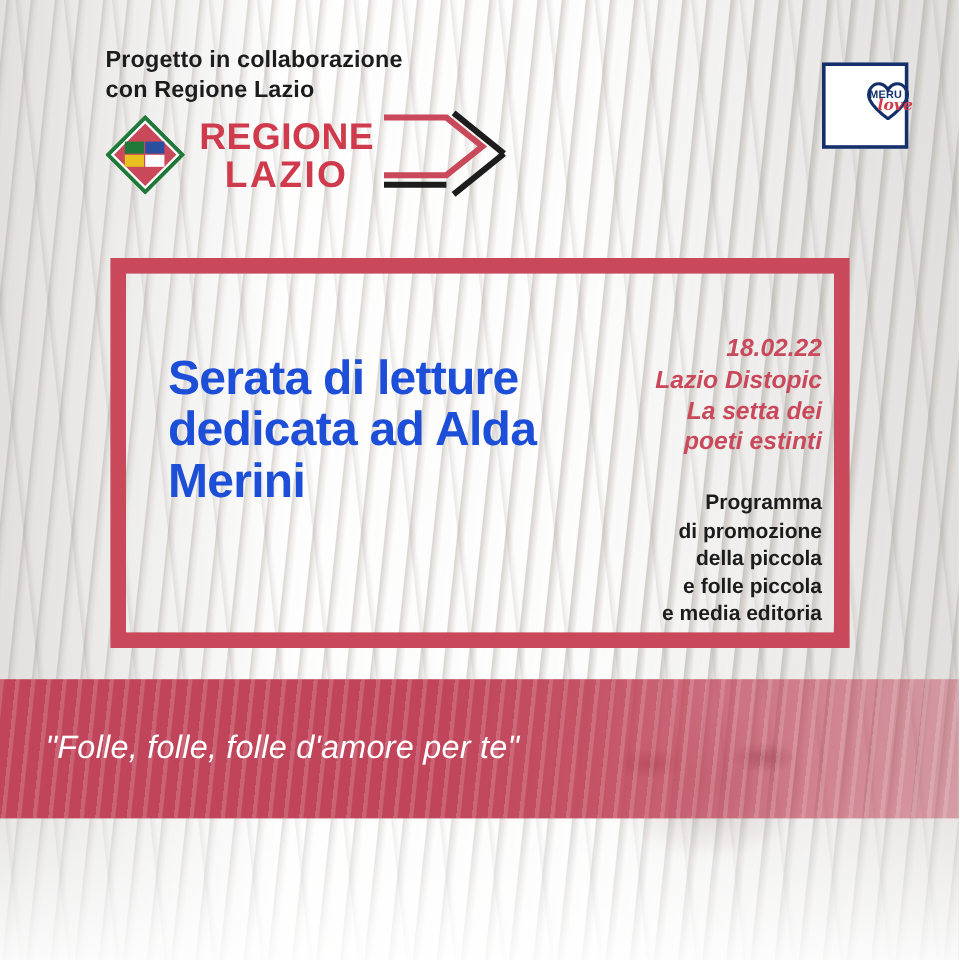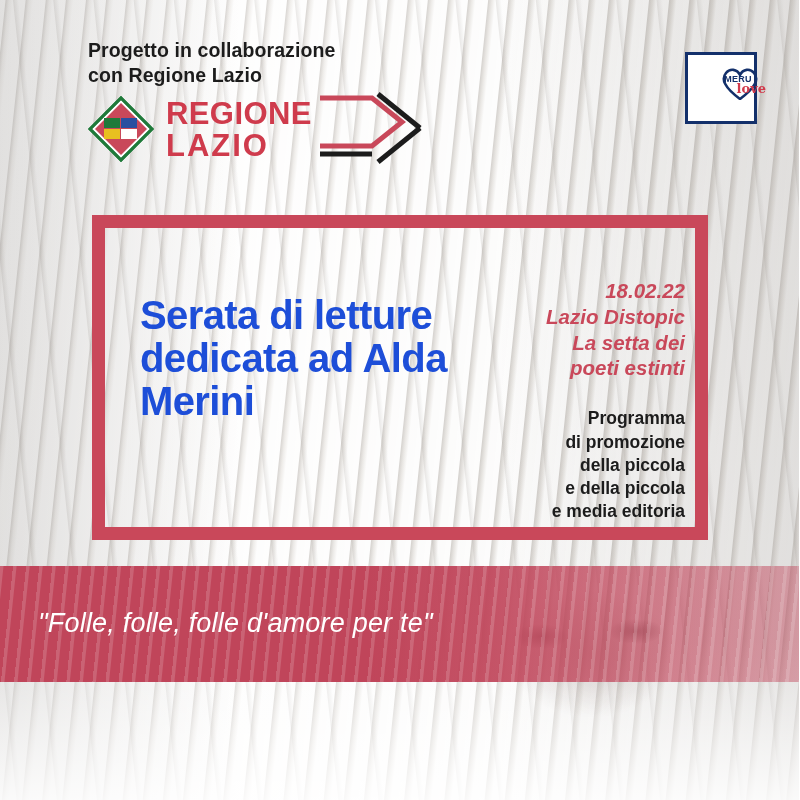--- a/index.html
+++ b/index.html
@@ -84,20 +84,21 @@
   }
   .rl-mark {
     position: absolute; left: 0; top: 4px;
     width: 66px; height: 66px;
   }
   .rl-text {
     position: absolute; left: 78px; top: 6px;
     color: #cf3b4c;
     font-weight: bold; font-size: 31px; line-height: 1.02;
     letter-spacing: .4px;
+    text-align: center;
   }
   .rl-text .l2 { letter-spacing: 2px; }
   .rl-chev { position: absolute; left: 228px; top: 0px; }
 
   
   .merulove {
     position: absolute; right: 42px; top: 52px;
     width: 72px; height: 72px;
     background: #ffffff;
     border: 3px solid #13306b;
@@ -107,22 +108,22 @@
   .ml-heart {
     position: absolute; left: 12px; top: 4px; width: 40px; height: 34px;
   }
   .ml-word {
     position: absolute; left: 0; top: 12px; width: 60px;
     text-align: center; font-size: 9px; font-weight: bold; color: #13306b;
     letter-spacing: .2px;
   }
   .ml-script {
     position: absolute; left: 18px; top: 19px; width: 40px;
-    text-align: right; font-size: 13px; color: #d23b4c;
-    font-family: "DejaVu Serif", serif; font-weight: bold;
+    text-align: center; font-size: 13px; color: #d23b4c;
+    font-family: "DejaVu Serif", serif; font-style: italic; font-weight: bold;
   }
 
   
   .frame {
     position: absolute; left: 92px; top: 215px;
     width: 616px; height: 325px;
     border: 13px solid #c9485a;
     background: transparent;
   }
 
@@ -229,21 +230,21 @@
     <div class="topic-block">
       <div>18.02.22</div>
       <div>Lazio Distopic</div>
       <div>La setta dei</div>
       <div>poeti estinti</div>
     </div>
     <div class="prog-block">
       <div>Programma</div>
       <div>di promozione</div>
       <div>della piccola</div>
-      <div>e della piccola</div>
+      <div>e folle piccola</div>
       <div>e media editoria</div>
     </div>
   </div>
 
   <div class="face-ghost"></div>
   <div class="band">
     <div class="band-lines"></div>
   </div>
   <div class="quote">"Folle, folle, folle d'amore per te"</div>
 

